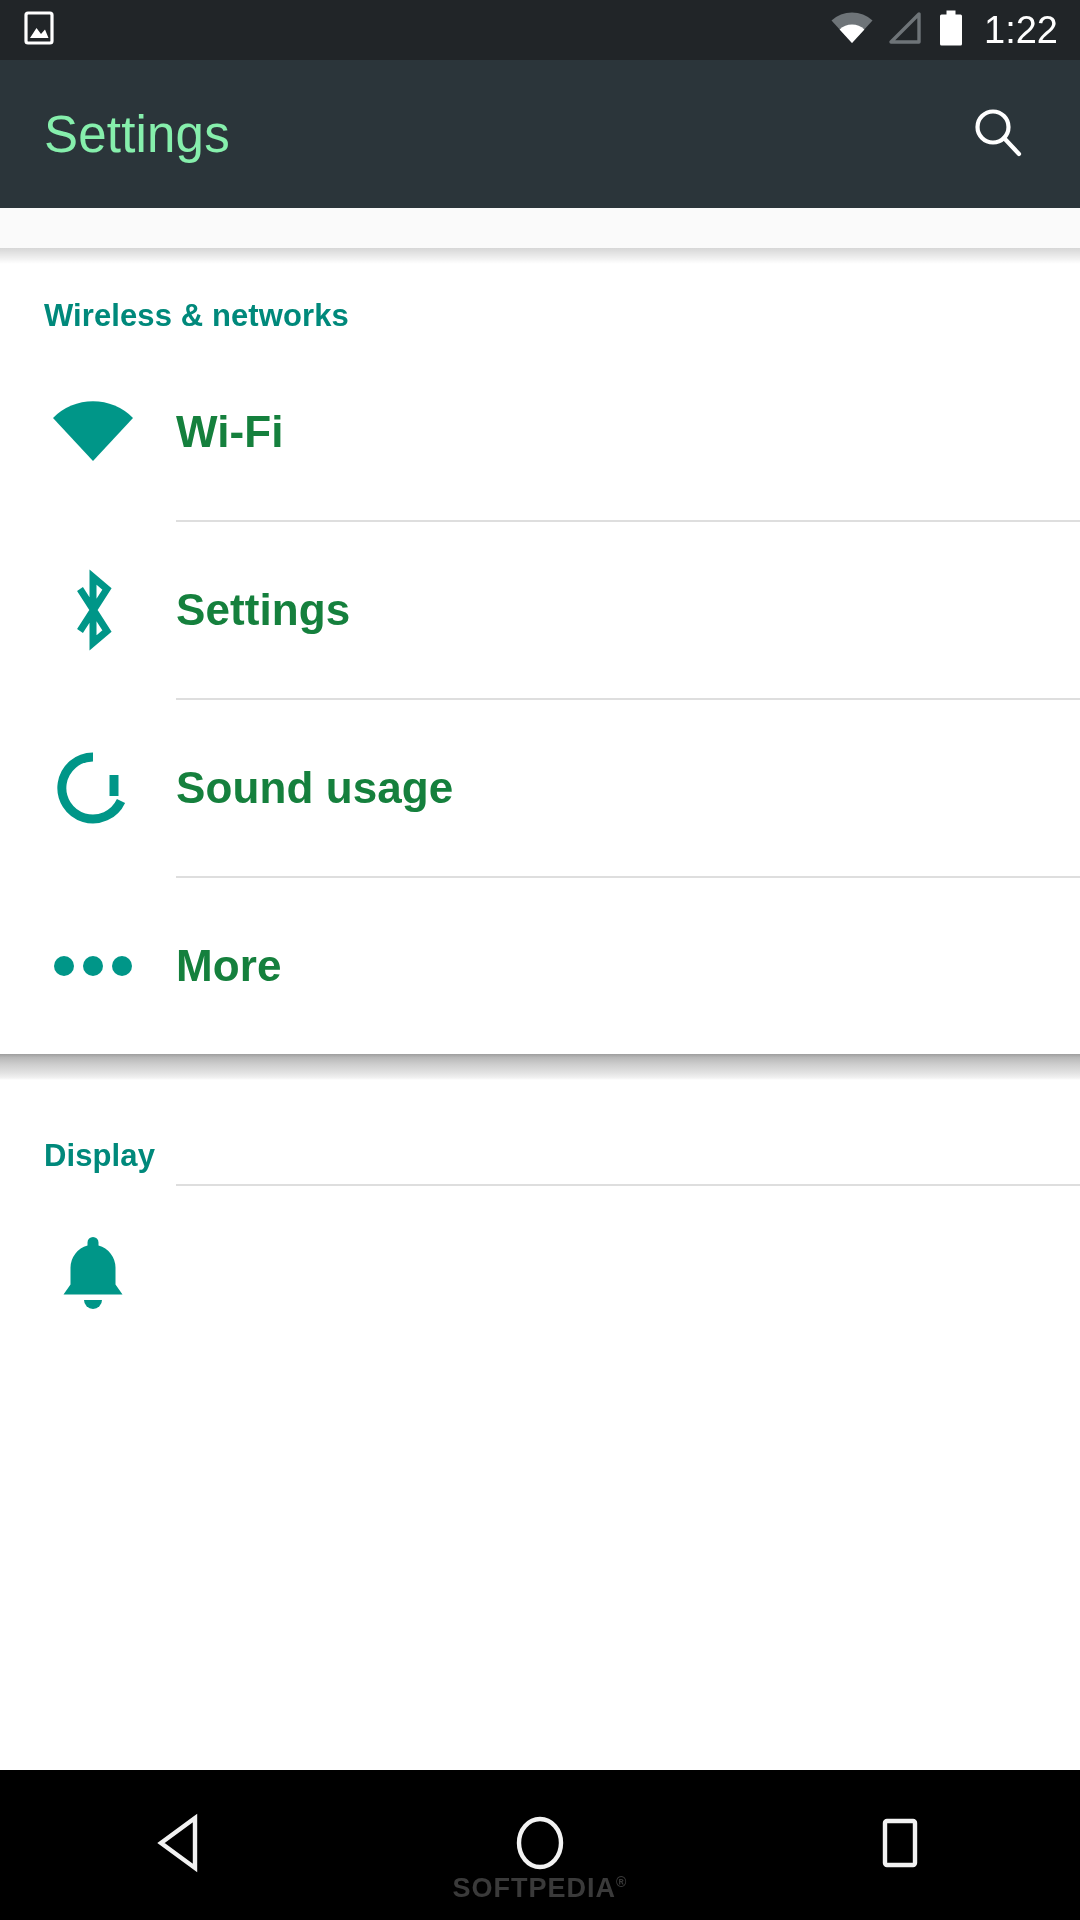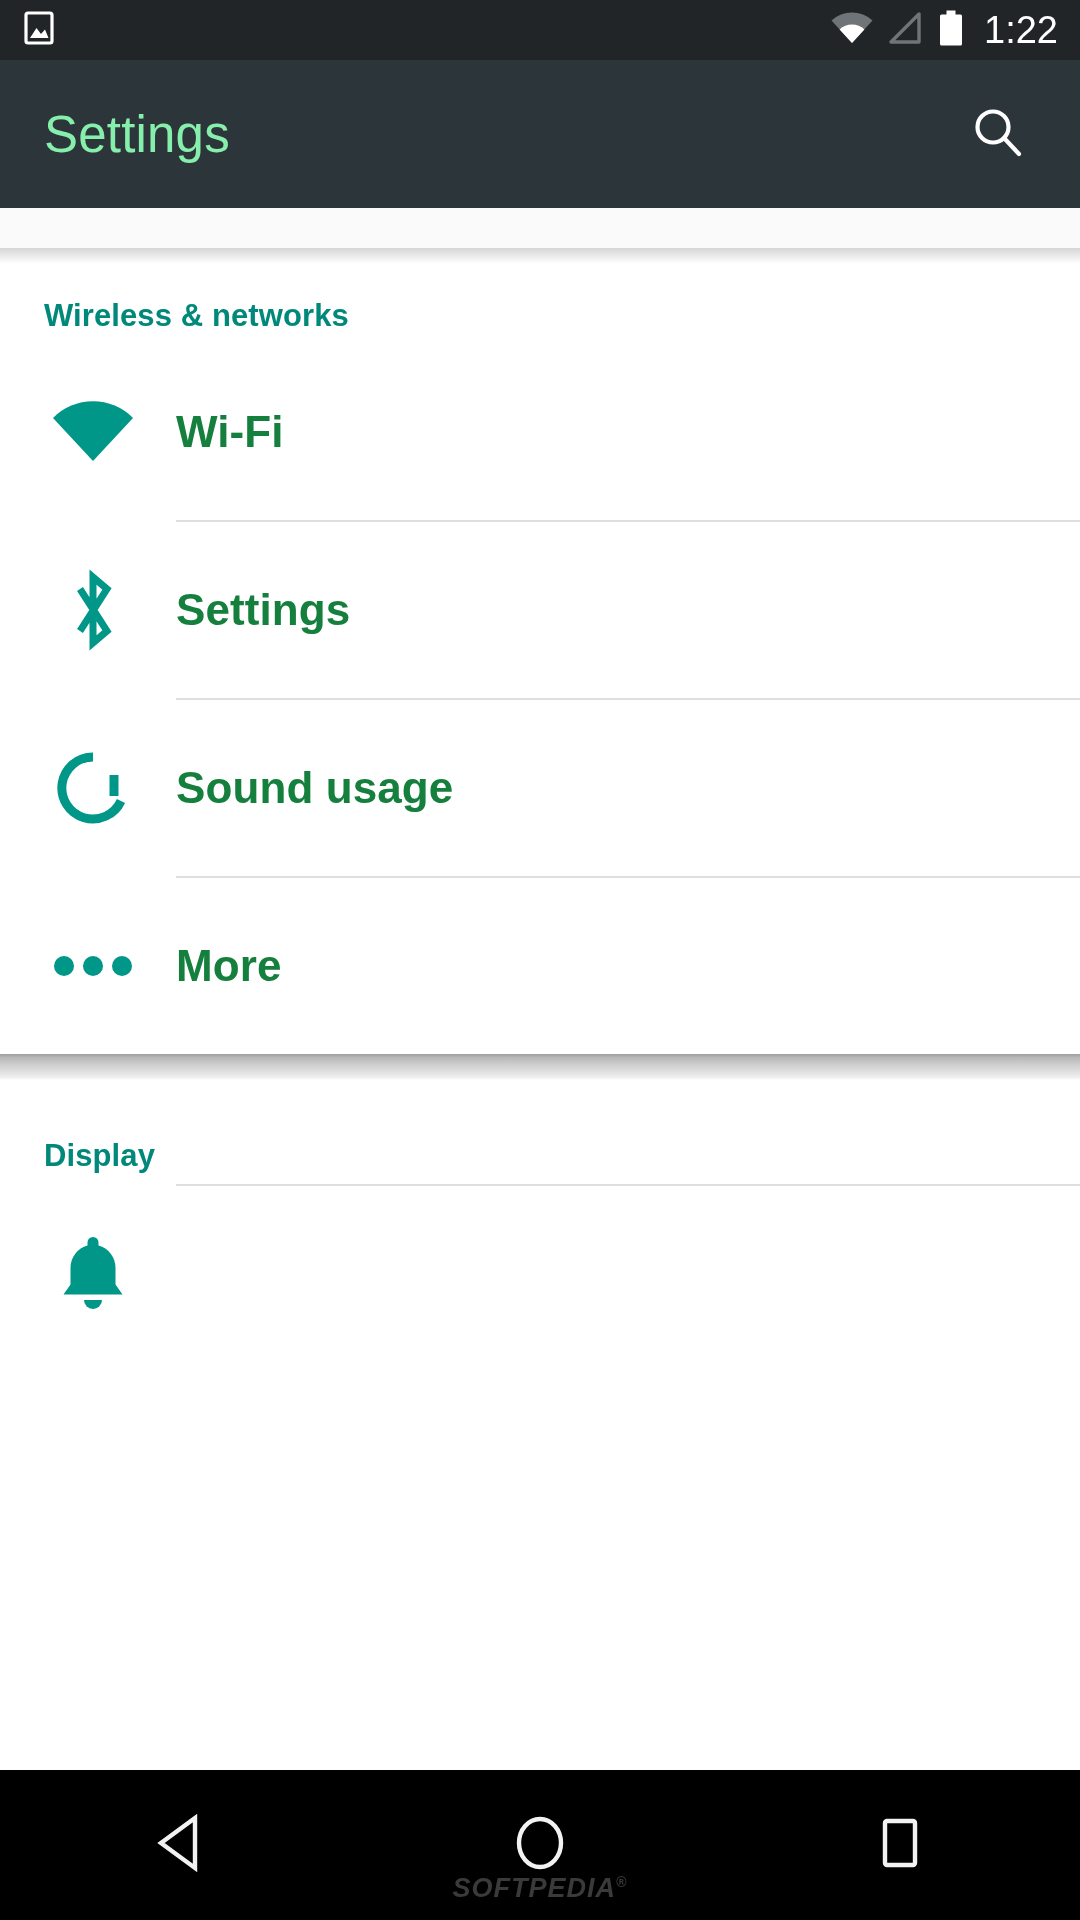--- a/index.html
+++ b/index.html
@@ -107,21 +107,20 @@
     background:linear-gradient(to bottom,
        #9e9e9e 0%, #b8b8b8 14%, #cfcfcf 42%, #e2e2e2 72%, #f2f2f2 92%, #ffffff 100%);
   }
 
   
   .navbar{
     height:150px; flex:0 0 150px;
     background:#000000;
     display:flex; align-items:center; justify-content:space-around;
     position:relative;
-    font-style:italic;
   }
   .nav-btn{
     width:200px; height:150px;
     display:flex; align-items:center; justify-content:center;
     cursor:pointer;
   }
   .watermark{
     position:absolute;
     left:50%; transform:translateX(-50%);
     bottom:16px;

